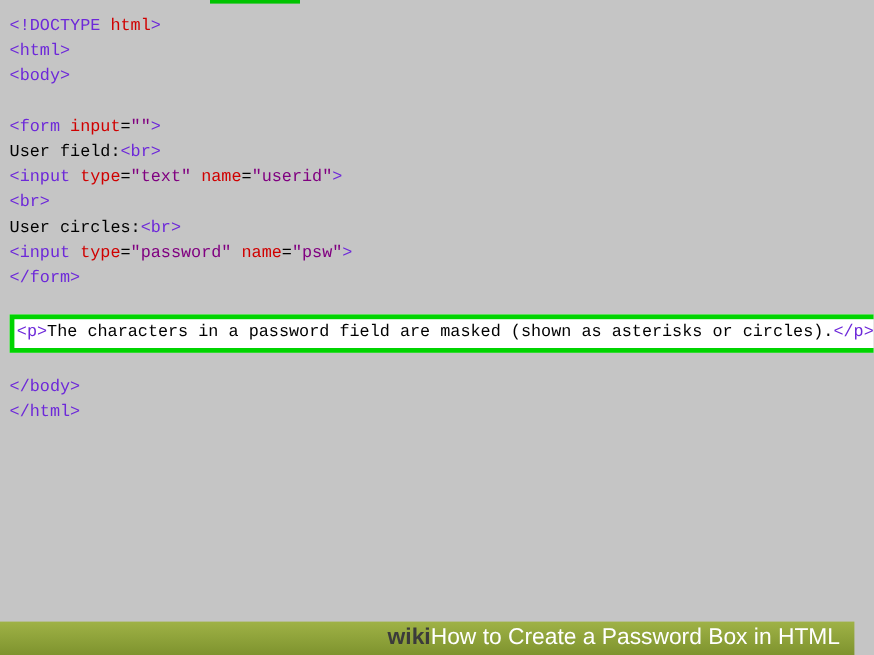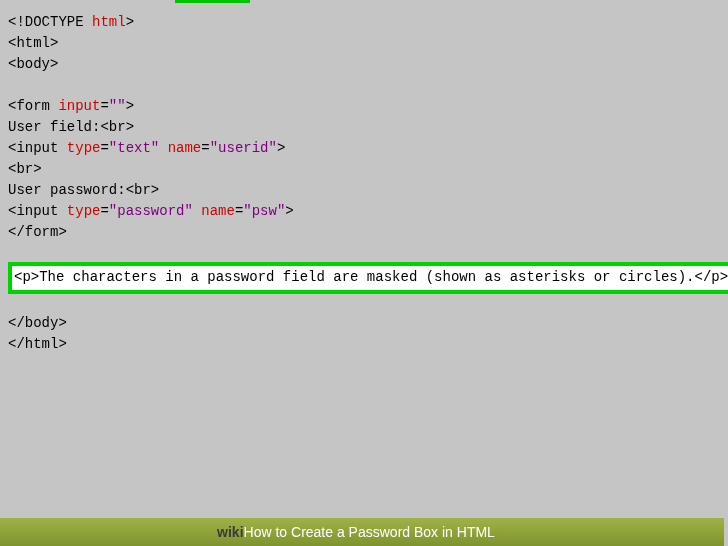--- a/index.html
+++ b/index.html
@@ -11,21 +11,21 @@
     font-size: 14px;
     line-height: 1.5;
     position: relative;
     overflow: hidden;
   }
   .code-area {
     padding: 12px 8px;
     white-space: pre;
     color: #000;
   }
-  .tag { color: #000000; text-align: center; } 
+  .tag { color: #6d28d9; text-align: center; } 
   .attr-name { color: #d00000; } 
   .attr-val { color: #800080; } 
   .highlight-row {
     display: inline-block;
     border: 4px solid #00d400;
     background: #ffffff;
     padding: 2px 2px;
     margin: -2px 0;
     line-height: 1.4;
   }
@@ -33,31 +33,31 @@
     position: absolute;
     top: 0;
     left: 175px;
     width: 75px;
     height: 3px;
     background: #00c400;
   }
   .footer {
     position: absolute;
     left: 0;
-    right: 4px;
+    right: 16px;
     bottom: 0;
     height: 28px;
     background: linear-gradient(to bottom, #9fb246, #7e932e);
     display: flex;
     align-items: center;
-    justify-content: center;
+    justify-content: flex-end;
     padding-right: 12px;
     color: #fff;
     font-family: Arial, Helvetica, sans-serif;
-    font-size: 14px;
+    font-size: 19px;
   }
   .footer .wiki {
     color: #3b3b3b;
     font-weight: bold;
   }
   .footer .how-part {
     color: #ffffff;
     font-weight: normal;
   }
 </style>
@@ -67,21 +67,21 @@
 <div class="top-accent"></div>
 
 <div class="code-area"><span class="tag">&lt;!DOCTYPE</span><span class="attr-name"> html</span><span class="tag">&gt;</span>
 <span class="tag">&lt;html&gt;</span>
 <span class="tag">&lt;body&gt;</span>
 
 <span class="tag">&lt;form</span><span class="attr-name"> input</span><span>=</span><span class="attr-val">""</span><span class="tag">&gt;</span>
 <span>User field:</span><span class="tag">&lt;br&gt;</span>
 <span class="tag">&lt;input</span><span class="attr-name"> type</span><span>=</span><span class="attr-val">"text"</span><span class="attr-name"> name</span><span>=</span><span class="attr-val">"userid"</span><span class="tag">&gt;</span>
 <span class="tag">&lt;br&gt;</span>
-<span>User password:</span><span class="tag">&lt;br&gt;</span>
+<span>User circles:</span><span class="tag">&lt;br&gt;</span>
 <span class="tag">&lt;input</span><span class="attr-name"> type</span><span>=</span><span class="attr-val">"password"</span><span class="attr-name"> name</span><span>=</span><span class="attr-val">"psw"</span><span class="tag">&gt;</span>
 <span class="tag">&lt;/form&gt;</span>
 
 <span class="highlight-row"><span class="tag">&lt;p&gt;</span><span>The characters in a password field are masked (shown as asterisks or circles).</span><span class="tag">&lt;/p&gt;</span></span>
 
 <span class="tag">&lt;/body&gt;</span>
 <span class="tag">&lt;/html&gt;</span></div>
 
 <div class="footer">
   <span>

